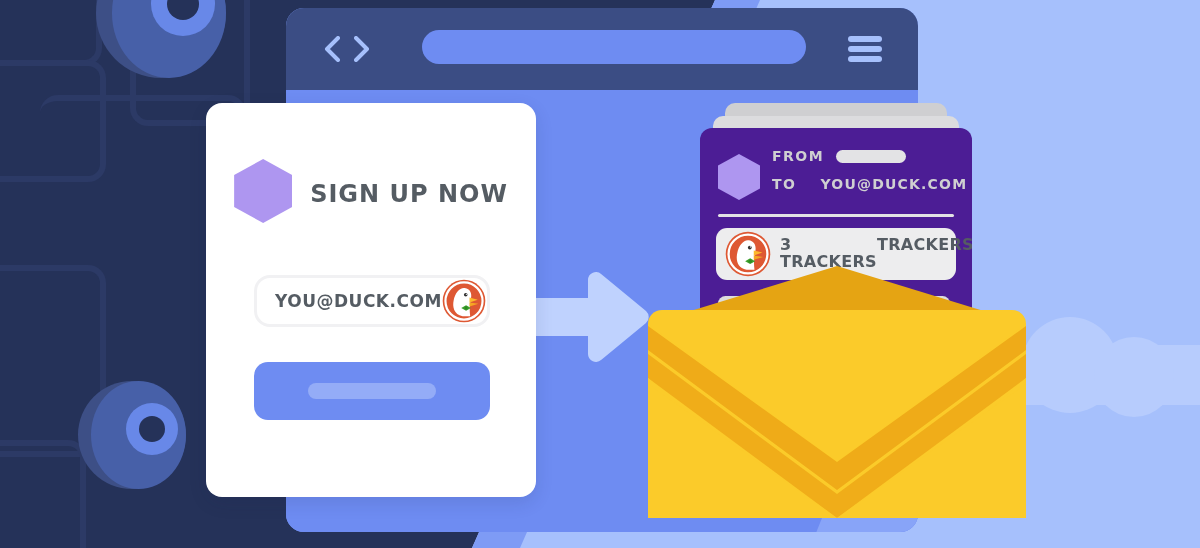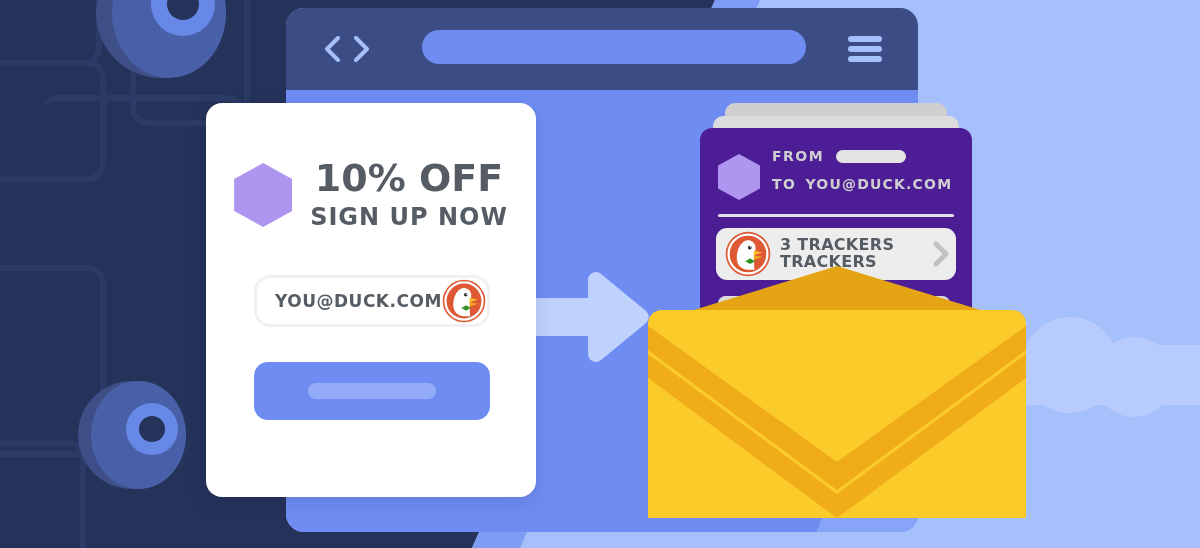--- a/index.html
+++ b/index.html
@@ -93,26 +93,26 @@
 
   
   .stack2{position:absolute;left:725px;top:103px;width:222px;height:40px;background:#CFCFD1;border-radius:10px 10px 0 0;}
   .stack1{position:absolute;left:713px;top:116px;width:246px;height:40px;background:#DCDCDE;border-radius:10px 10px 0 0;}
   .email{position:absolute;left:700px;top:128px;width:272px;height:242px;background:#4c1d95;border-radius:12px;overflow:hidden;}
   .em-hex{position:absolute;left:18px;top:26px;width:42px;height:46px;background:#AE96F0;
     clip-path:polygon(50% 0%,100% 25%,100% 75%,50% 100%,0% 75%,0% 25%);}
   .em-from{position:absolute;left:72px;top:20px;display:flex;align-items:center;gap:12px;}
   .em-lab{font-family:"DejaVu Sans",sans-serif;font-weight:bold;font-size:14px;letter-spacing:1.5px;color:#CFCFD1;}
   .em-redact{width:70px;height:13px;border-radius:7px;background:#E3E3E5;}
-  .em-to{position:absolute;left:72px;top:48px;display:flex;align-items:flex-start;gap:9px;}
+  .em-to{position:absolute;left:72px;top:48px;display:flex;align-items:flex-start;gap:24px;}
   .em-to-val{font-family:"DejaVu Sans",sans-serif;font-weight:bold;font-size:14px;letter-spacing:1.2px;color:#CFCFD1;}
   .em-divider{position:absolute;left:18px;top:86px;width:236px;height:3px;background:#E3E3E5;border-radius:2px;}
   .tracker{position:absolute;left:16px;top:100px;width:240px;height:52px;background:#EDEDEE;border-radius:11px;
     display:flex;align-items:center;padding:0 6px 0 9px;box-sizing:border-box;gap:9px;}
-  .tracker-txt{display:flex;flex-direction:column;flex:1;}
+  .tracker-txt{display:flex;flex-direction:row;flex:1;}
   .tracker-l1,.tracker-l2{font-family:"DejaVu Sans",sans-serif;font-weight:bold;font-size:16px;letter-spacing:.3px;color:#555C63;line-height:1.05;}
   .tracker-chev{width:18px;height:26px;flex:0 0 18px;}
   .em-lines{position:absolute;left:18px;top:168px;width:236px;display:flex;flex-direction:column;gap:14px;}
   .em-row{display:flex;gap:12px;}
   .bar{height:15px;border-radius:8px;background:#DCDCDE;}
 
   
   .env{position:absolute;left:648px;top:266px;width:378px;height:252px;}
 </style>
 </head>
@@ -195,21 +195,20 @@
   <div class="arrow">
     <svg width="142" height="90" viewBox="0 0 142 90">
       <path d="M6 26 h72 V8 a8 8 0 0 1 13.4 -5.8 L136 39 a8 8 0 0 1 0 12 L91.4 87.8 A8 8 0 0 1 78 82 V64 H6 a6 6 0 0 1 -6 -6 V32 a6 6 0 0 1 6 -6 Z" fill="#BFD2FE"></path>
     </svg>
   </div>
 
   <div class="signup">
     <div class="su-head">
       <div class="hexagon"></div>
       <div class="su-text">
-        <div class="su-title">10% OFF</div>
         <div class="su-sub">SIGN UP NOW</div>
       </div>
     </div>
 
     <div class="su-input">
       <span class="su-input-text" title="YOU@DUCK.COM">YOU@DUCK.COM</span>
       <span class="duck">
         <svg width="44" height="44" viewBox="0 0 64 64">
           <circle cx="32" cy="32" r="31" fill="#DE5833"></circle>
           <circle cx="32" cy="32" r="27" fill="none" stroke="#fff" stroke-width="3.2"></circle>

